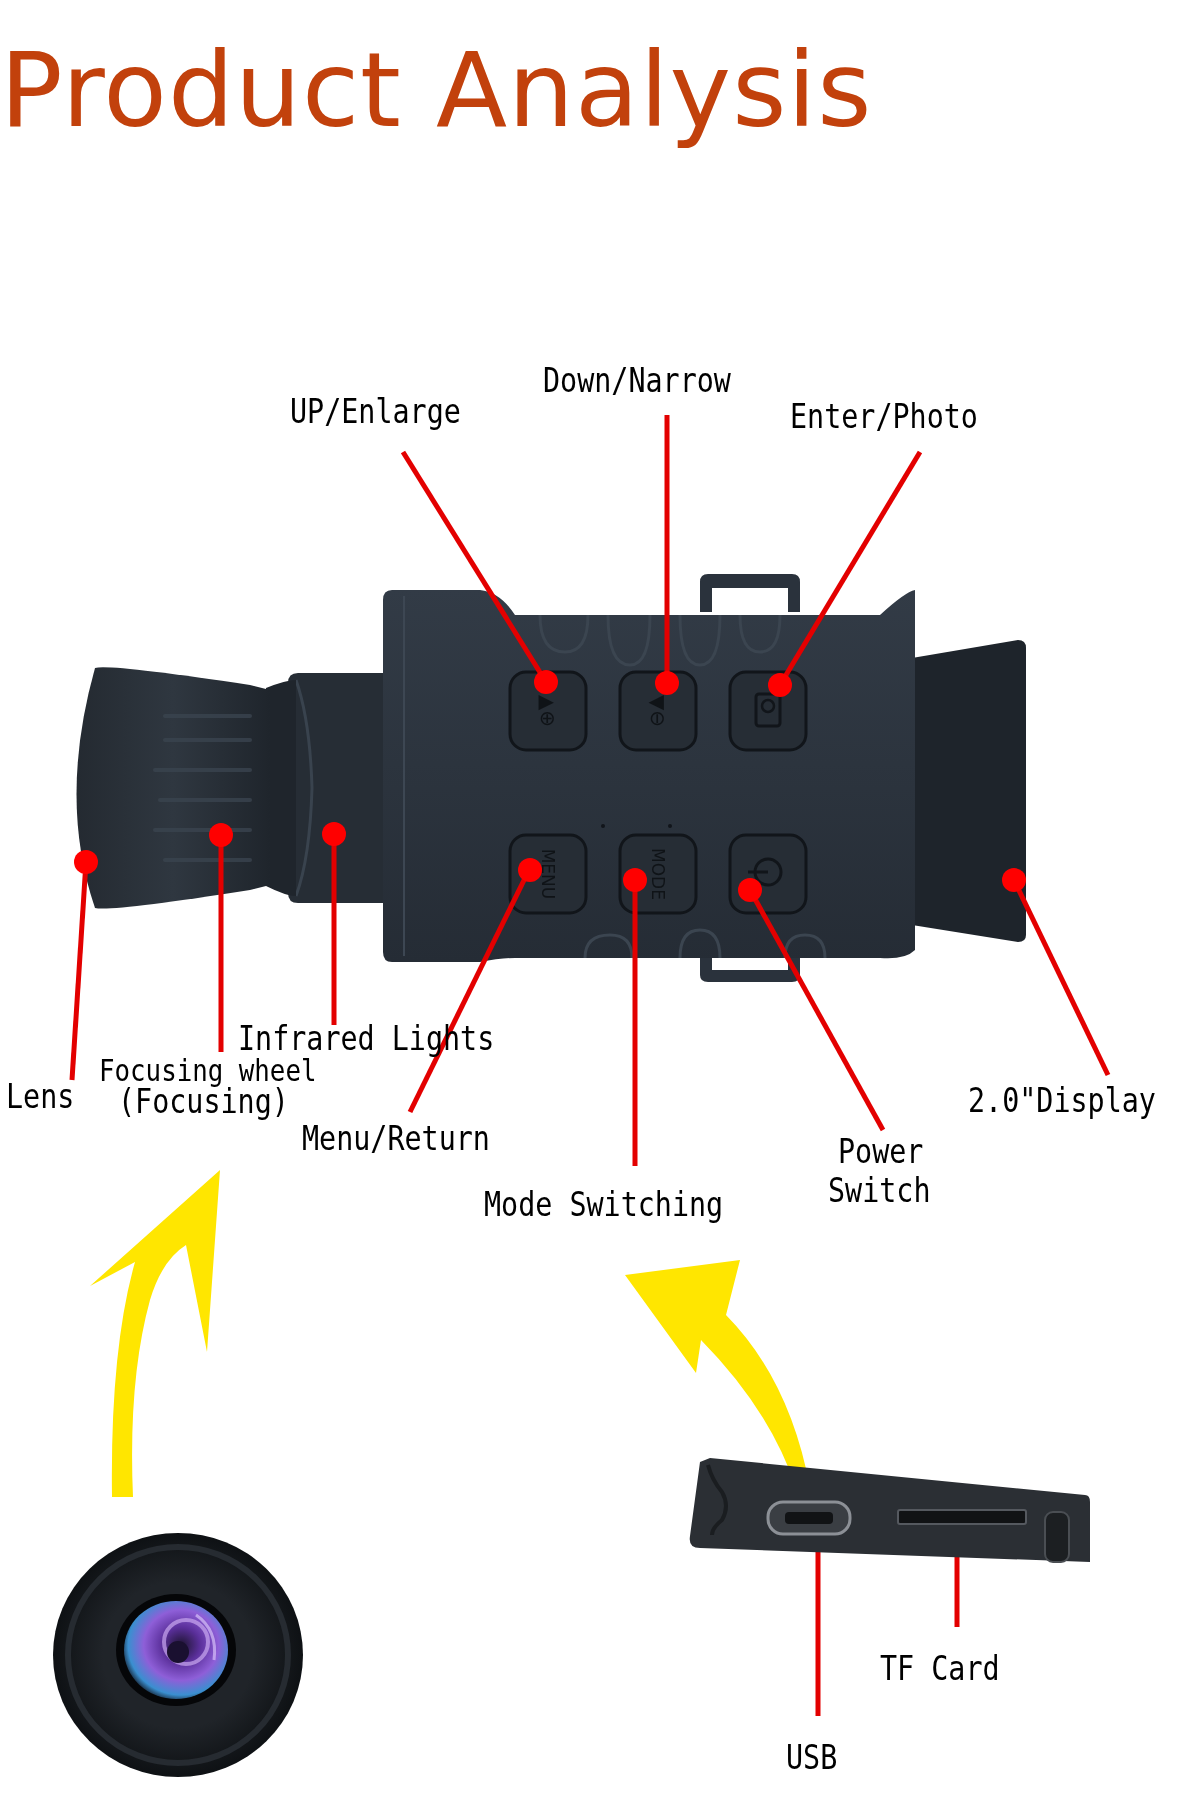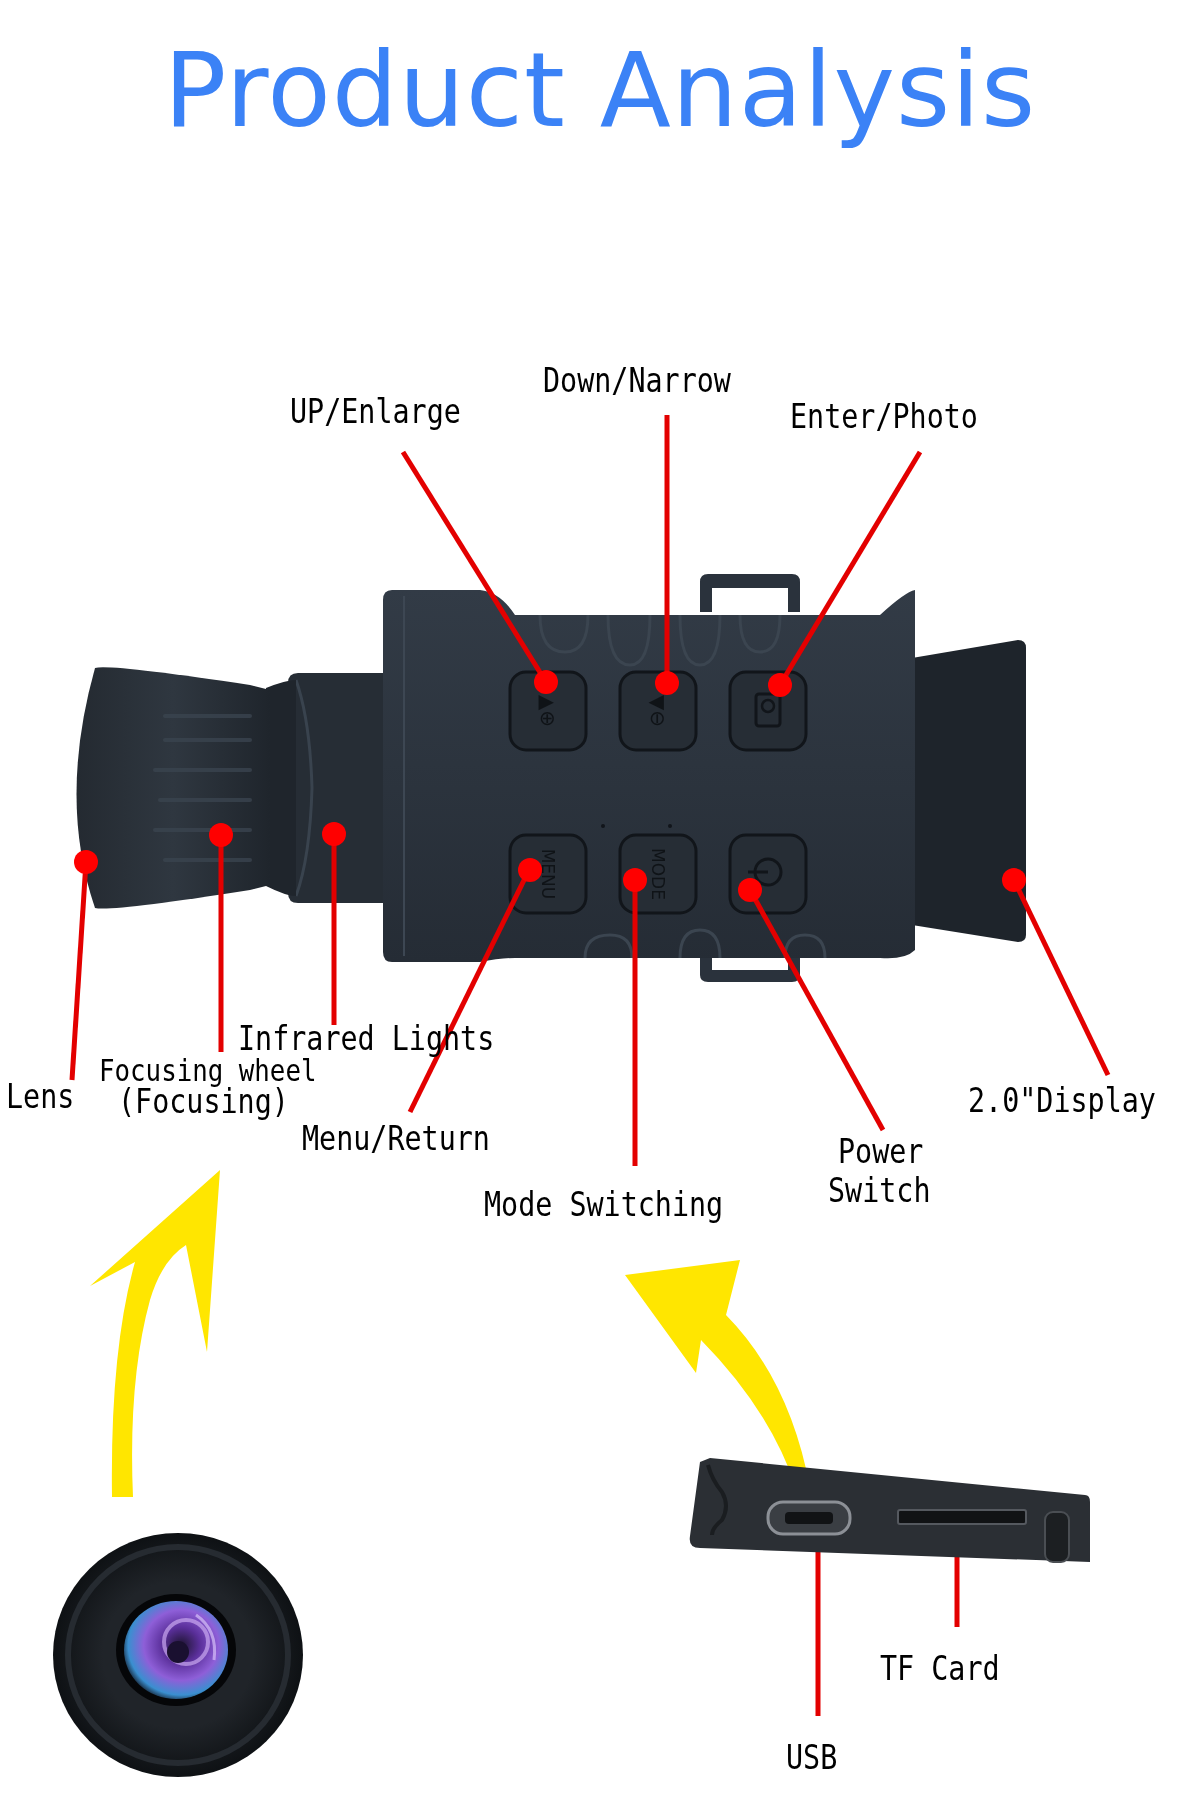--- a/index.html
+++ b/index.html
@@ -1,20 +1,20 @@
 <!DOCTYPE html>
 <html><head>
 <meta charset="utf-8">
 <style>
   html, body { margin: 0; padding: 0; background: #ffffff; }
   body { width: 1200px; height: 1809px; position: relative; overflow: hidden; font-family: "DejaVu Sans", sans-serif; }
   .title {
-    position: absolute; left: 0; top: 38px; width: 1200px; text-align: center;
+    position: absolute; left: 0; top: 38px; width: 1200px; 
     font-family: "DejaVu Sans", sans-serif; font-size: 104px; font-weight: 400; letter-spacing: 1px;
-    color: #3b82f6; line-height: 1;
+    color: #c2410c; line-height: 1;
   }
   .stage { position: absolute; left: 0; top: 0; width: 1200px; height: 1809px; }
   .label {
     position: absolute; font-family: "DejaVu Sans Mono", "Liberation Mono", monospace;
     color: #000; font-size: 33px; line-height: 1.05; white-space: nowrap;
     transform: scaleX(0.86); transform-origin: left top;
   }
   .label.small { font-size: 30px; }
   .label.center { text-align: center; }
 </style>

